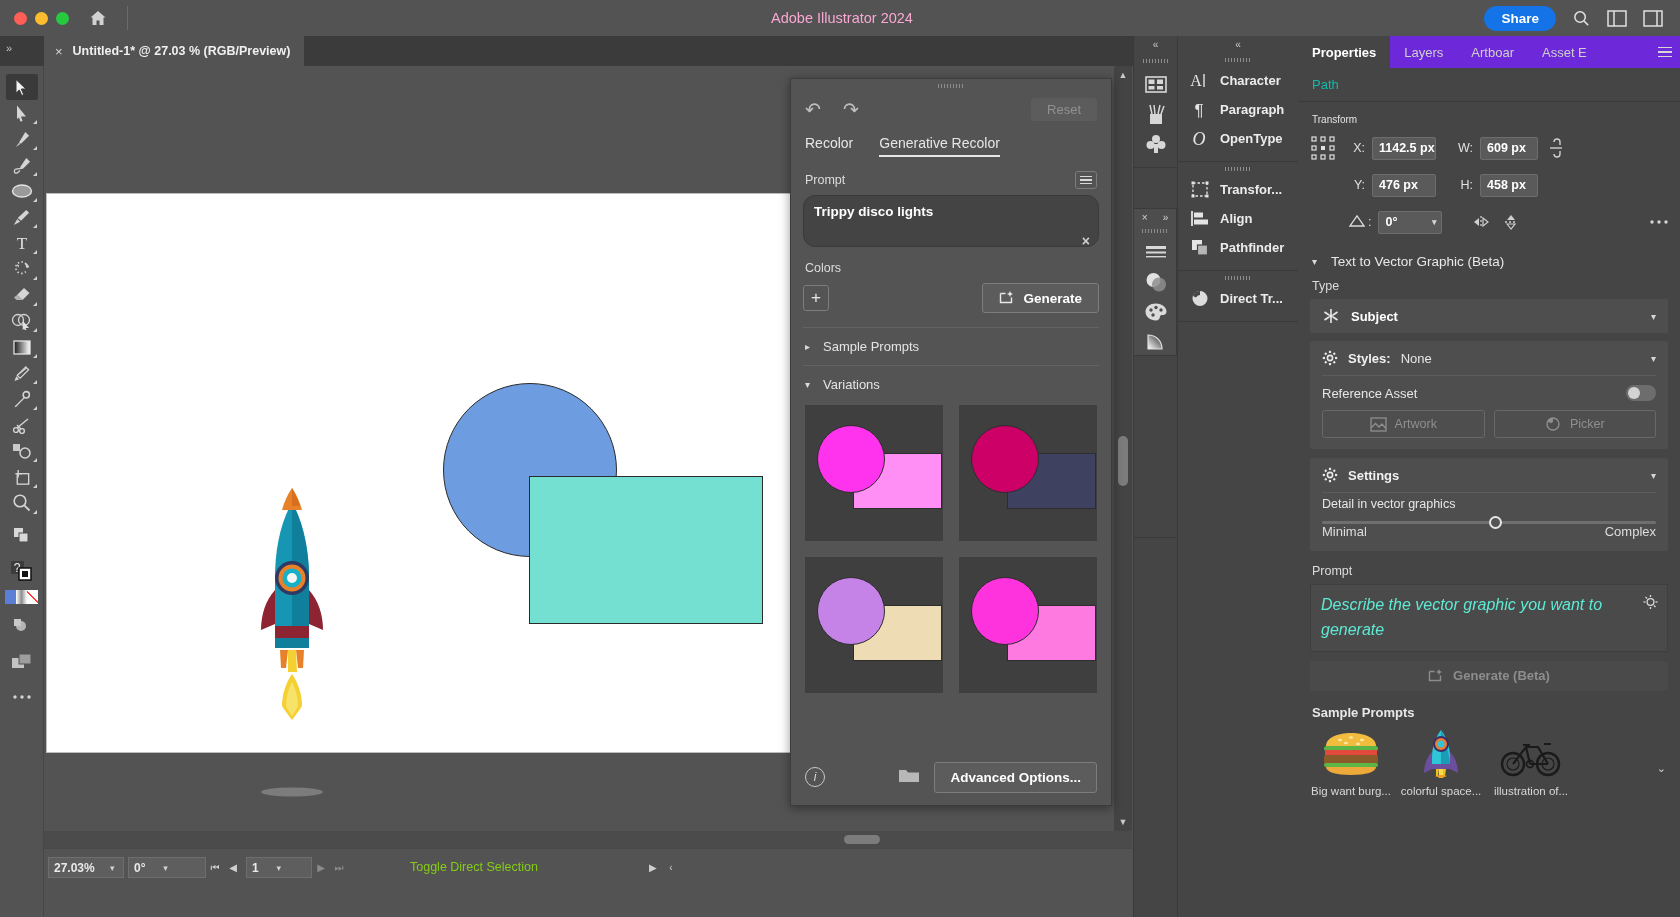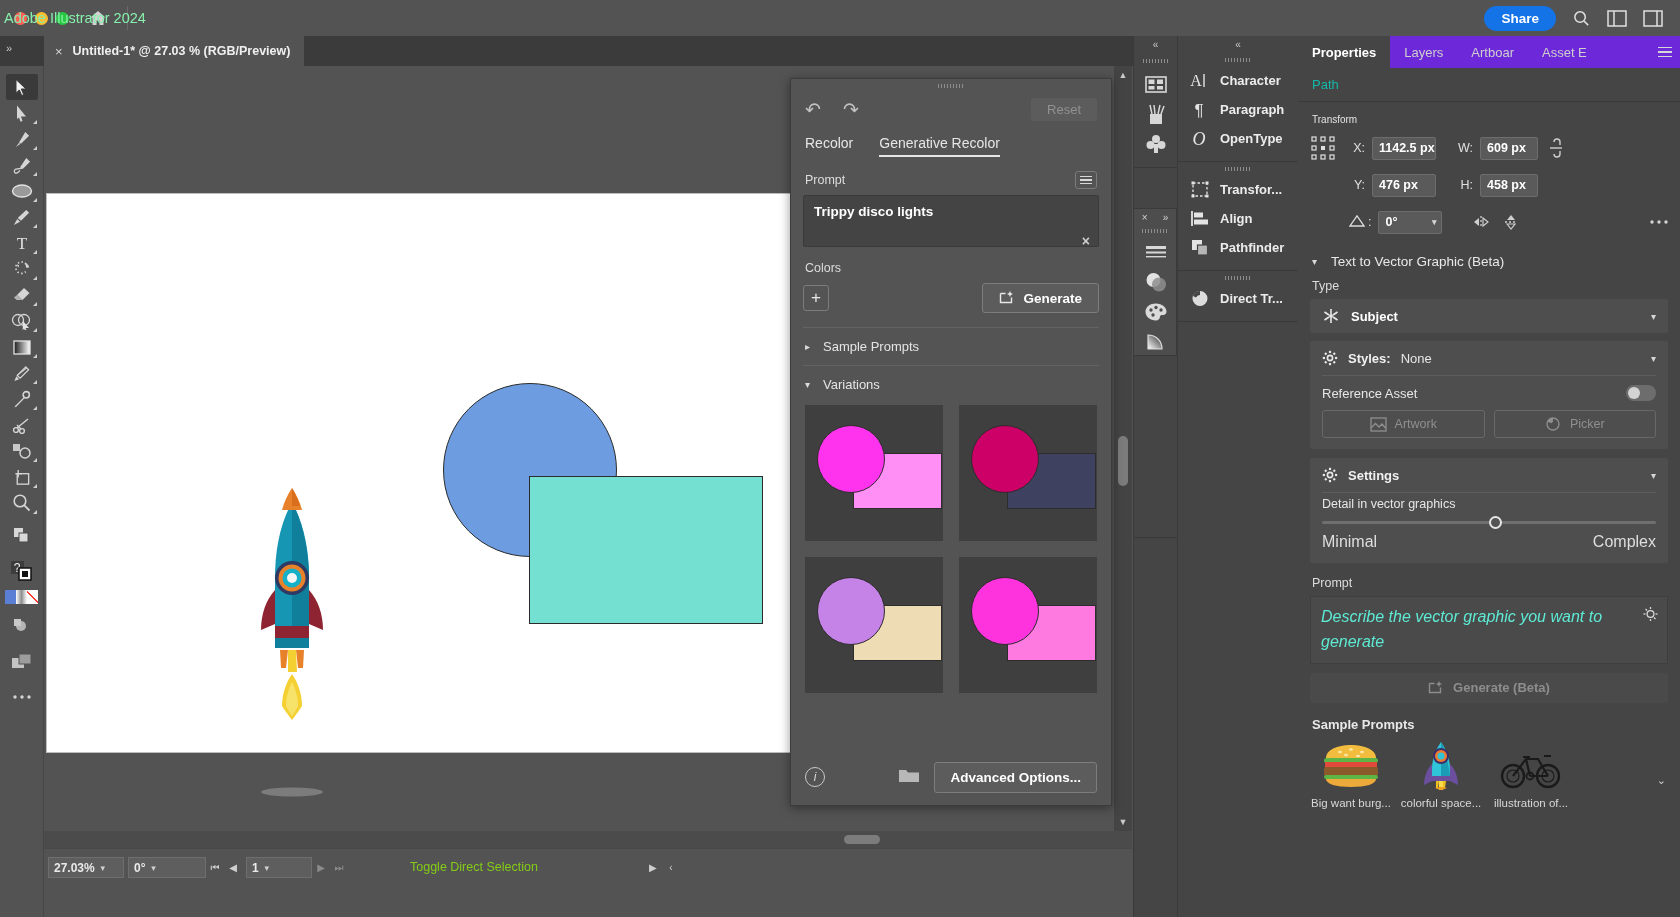--- a/index.html
+++ b/index.html
@@ -19,22 +19,22 @@
     display: flex; align-items: center;
   }
   .traffic { display: flex; gap: 8px; padding-left: 14px; align-items: center; }
   .tl { width: 13px; height: 13px; border-radius: 50%; }
   .tl.red { background: #ff5f57; }
   .tl.yellow { background: #febc2e; }
   .tl.green { background: #28c840; }
   .home-ico { margin-left: 18px; width: 22px; height: 22px; display:flex; align-items:center; justify-content:center; }
   .vdiv { width: 1px; height: 24px; background: #6a6a6a; margin-left: 18px; }
   .app-title {
-    position: absolute; left: 4px; right: 0; 
-    font-size: 14.5px; color: #86efac; pointer-events: none;
+    position: absolute; left: 4px; right: 0; text-align: center;
+    font-size: 14.5px; color: #f9a8d4; pointer-events: none;
   }
   .tb-right { margin-left: auto; display: flex; align-items: center; gap: 14px; padding-right: 16px; }
   .share-btn {
     background: #1473e6; color: #fff; border-radius: 14px;
     padding: 5px 17px; font-size: 13.5px; font-weight: bold; cursor: pointer;
   }
   .tb-icon { width: 22px; height: 22px; display:flex; align-items:center; justify-content:center; cursor: pointer; }
 
   
   .tabbar {
@@ -105,21 +105,21 @@
 
   
   .statusbar {
     position: absolute; left: 44px; top: 848px; width: 1088px; height: 69px;
     background: #535353; border-top: 1px solid #484848;
     display: flex; align-items: flex-start; padding-top: 8px; gap: 0;
   }
   .sb-field {
     height: 21px; background: #5e5e5e; border: 1px solid #6e6e6e;
     display: flex; align-items: center; color: #eaeaea; font-size: 12px;
-    padding: 0 5px; margin-left: 4px; cursor: pointer;
+    padding: 0 5px; margin-left: 4px; cursor: pointer; gap: 12px;
   }
   .sb-field .val { font-weight: bold; }
   .sb-chev { width: 16px; text-align: center; font-size: 9px; color: #d0d0d0; }
   .sb-btn { width: 18px; height: 21px; display: flex; align-items: center; justify-content: center; color: #cfcfcf; font-size: 10px; cursor: pointer; }
   .sb-btn.dim { color: #8b8b8b; }
   .sb-text { color: #84cc16; font-size: 12.5px; margin-left: 62px; line-height: 21px; }
 
   
   .recolor {
     position: absolute; left: 790px; top: 78px; width: 322px; height: 728px;
@@ -140,21 +140,21 @@
   .rc-tab.active { border-bottom: 2px solid #e6e6e6; }
   .rc-sect-label { font-size: 12.5px; color: #dcdcdc; padding: 14px 14px 6px 14px; }
   .rc-prompt-head { display: flex; align-items: center; justify-content: space-between; padding: 14px 14px 6px 14px; }
   .rc-menu-btn {
     width: 22px; height: 18px; border: 1px solid #7b7b7b; border-radius: 3px;
     display: flex; flex-direction: column; align-items: center; justify-content: center; gap: 2px; cursor: pointer;
   }
   .rc-menu-btn i { display: block; width: 12px; height: 1.5px; background: #d8d8d8; }
   .rc-input {
     position: relative; margin: 0 12px; height: 52px; background: #444444;
-    border: 1px solid #3a3a3a; border-radius: 2px; padding: 8px 26px 0 10px;
+    border: 1px solid #3a3a3a; border-radius: 12px; padding: 8px 26px 0 10px;
     font-size: 13.5px; color: #ffffff; font-weight: bold; cursor: text;
   }
   .rc-input .clear { position: absolute; right: 8px; top: 37px; font-size: 14px; color: #cfcfcf; cursor: pointer; }
   .rc-colors-row { display: flex; align-items: center; padding: 8px 12px 0 12px; }
   .rc-add {
     width: 26px; height: 26px; border: 1px solid #7d7d7d; border-radius: 3px;
     display: flex; align-items: center; justify-content: center;
     color: #e8e8e8; font-size: 17px; cursor: pointer;
   }
   .rc-generate {
@@ -261,21 +261,21 @@
     display: flex; align-items: center; justify-content: center; gap: 8px;
     font-size: 12.5px; color: #8f8f8f; cursor: pointer;
   }
   .slider-wrap { padding: 4px 12px 12px 12px; }
   .sl-label { font-size: 12.5px; color: #e6e6e6; margin-bottom: 10px; }
   .sl-track { position: relative; height: 3px; background: #6f6f6f; border-radius: 2px; }
   .sl-knob {
     position: absolute; left: 50%; top: -5.5px; width: 13px; height: 13px;
     border-radius: 50%; background: #545454; border: 2px solid #e6e6e6; cursor: pointer;
   }
-  .sl-ends { display: flex; justify-content: space-between; margin-top: 9px; font-size: 16px; color: #dedede; }
+  .sl-ends { display: flex; justify-content: space-between; font-size: 13px; color: #dedede; }
   .pp-lbl { padding: 4px 14px 6px 14px; font-size: 12.5px; color: #dcdcdc; }
   .pp-prompt {
     position: relative; margin: 0 12px; background: #4a4a4a; border: 1px solid #3e3e3e;
     min-height: 46px; padding: 8px 32px 8px 10px; font-style: italic;
     font-size: 16px; color: #5eead4; line-height: 1.55; cursor: text;
   }
   .pp-prompt .bulb { position: absolute; right: 8px; top: 9px; cursor: pointer; }
   .pp-gen {
     margin: 9px 12px 0 12px; height: 30px; background: #4a4a4a; border-radius: 3px;
     display: flex; align-items: center; justify-content: center; gap: 9px;

